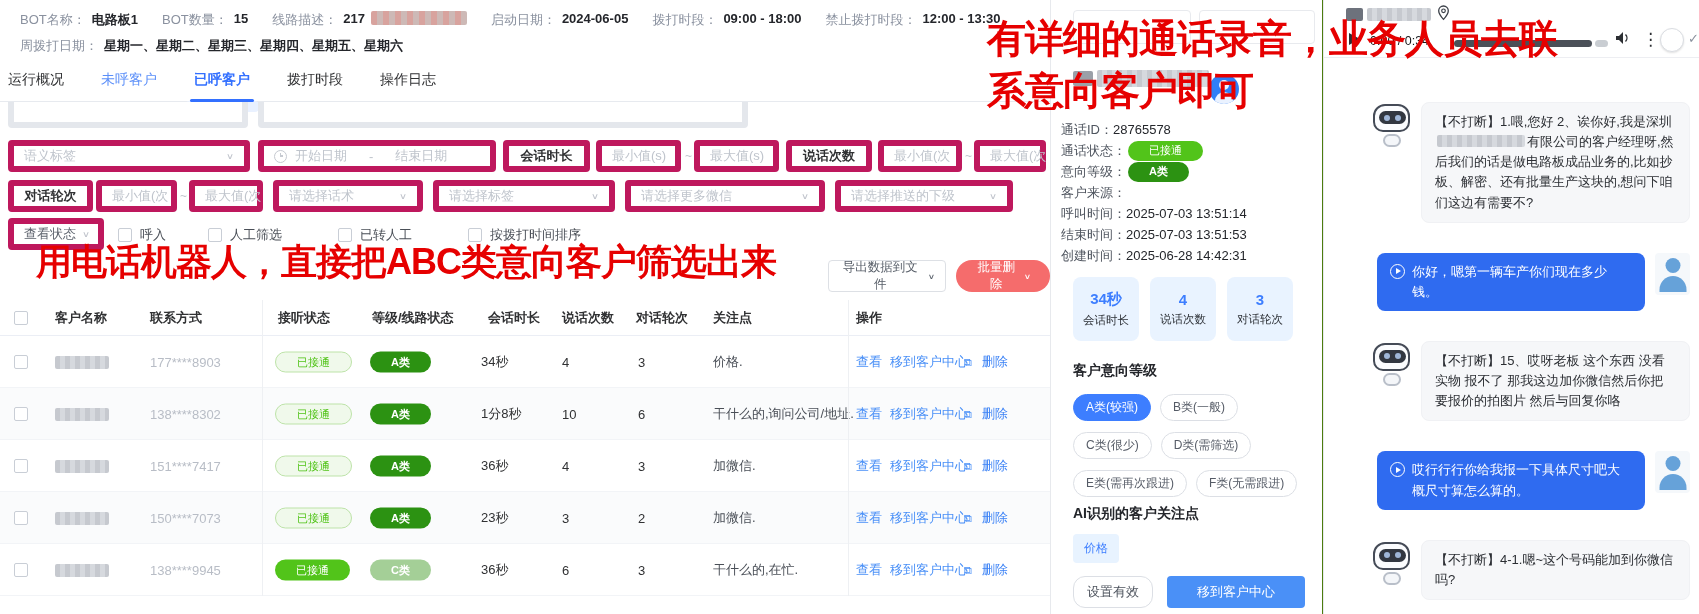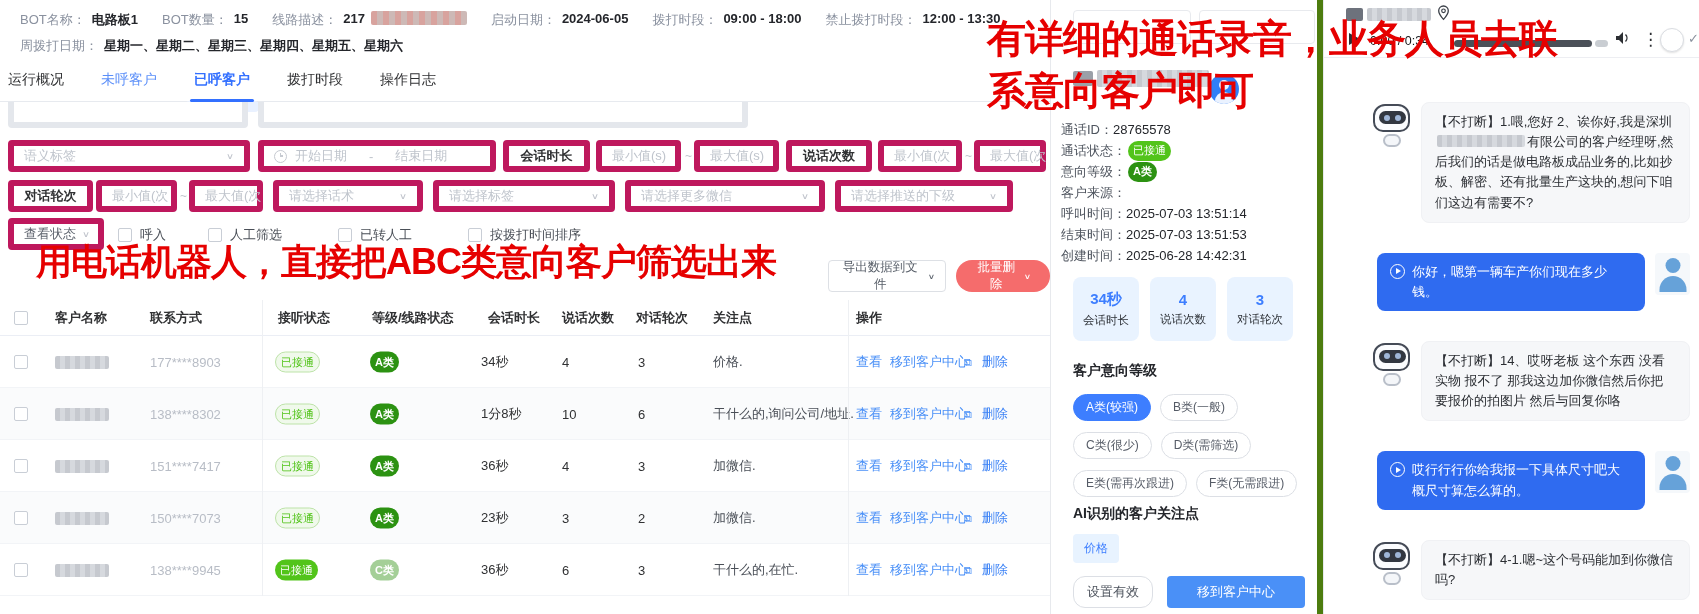--- a/index.html
+++ b/index.html
@@ -51,34 +51,34 @@
   .hc0{left:55px}.hc1{left:150px}.hc2{left:278px}.hc3{left:372px}.hc4{left:488px}.hc5{left:562px}.hc6{left:636px}.hc7{left:713px}.hc8{left:856px}
   .cbh{position:absolute;left:14px;top:50%;transform:translateY(-50%)}
   #tbody{position:absolute;left:0;top:336px;width:1050px}
   .trow{position:relative;height:52px;border-bottom:1px solid #f2f4f7;background:#fff}
   .trow.alt{background:#fafbfc}
   .cb{position:absolute;left:14px;top:50%;transform:translateY(-50%);width:14px;height:14px;border:1px solid #c9ced6;border-radius:2px;background:#fff;cursor:pointer}
   .nameblur{position:absolute;left:55px;top:20px;width:54px;height:13px}
   .cell{position:absolute;top:50%;transform:translateY(-50%);font-size:13px;color:#303133;white-space:nowrap}
   .c-phone{left:150px;color:#b8bdc6}
   .c-dur{left:481px}.c-talk{left:562px}.c-round{left:638px}.c-focus{left:713px;color:#4a4f57}
-  .badge{position:absolute;top:50%;transform:translateY(-50%);display:inline-flex;align-items:center;justify-content:center;font-size:11px;height:21px;padding:0 5px;border-radius:11px;white-space:nowrap}
+  .badge{position:absolute;top:50%;transform:translateY(-50%);display:inline-flex;align-items:center;justify-content:center;font-size:11px;height:21px;padding:0 21px;border-radius:11px;white-space:nowrap}
   .c-status{left:275px}.c-grade{left:370px}
   .b-light{background:#f0f9eb;border:1px solid #bde3a8;color:#52c41a}
   .b-solid{background:#52c41a;color:#fff}
   .g-dark{background:#2c9212;color:#fff;font-weight:700}
   .g-pale{background:#a4cf97;color:#fff;font-weight:700}
   .lnk{position:absolute;top:50%;transform:translateY(-50%);font-size:13px;color:#4a90f7;text-decoration:none;cursor:pointer;white-space:nowrap}
   .lnk.del{color:#3b82f6}
   .c-view{left:856px}.c-move{left:890px}.c-del{left:982px}
   .cpy{position:absolute;left:964px;top:50%;transform:translateY(-50%);font-size:11px;color:#4a90f7;cursor:pointer}
   .vline{position:absolute;top:300px;height:296px;width:1px;background:#eef0f3}
 
   
-  .mid{position:absolute;left:1050px;top:0;width:273px;height:614px;background:#fff;border-left:1px solid #e7e9ed;border-right:6px solid #4d7c0f}
+  .mid{position:absolute;left:1050px;top:0;width:273px;height:614px;background:#fff;border-left:1px solid #e7e9ed;border-right:1px solid #4d7c0f}
   .ghostbtn{position:absolute;top:10px;width:118px;height:34px;border:1px solid #e8eaee;border-radius:4px;background:#fff;cursor:pointer}
   .gb1{left:22px}.gb2{left:148px;width:116px}
   .mstub{position:absolute;left:22px;top:71px;width:20px;height:15px;background:#8a8f99;border-radius:2px;opacity:.85}
   .mblur{position:absolute;left:46px;top:70px;width:112px;height:17px}
   .mavatar{position:absolute;left:158px;top:74px;width:30px;height:30px;border-radius:50%;background:#2f7ff7;overflow:hidden}
   .mavatar::before{content:'';position:absolute;left:50%;top:6px;transform:translateX(-50%);width:10px;height:10px;border-radius:50%;background:#fff;opacity:.9}
   .mavatar::after{content:'';position:absolute;left:50%;top:18px;transform:translateX(-50%);width:18px;height:12px;border-radius:9px 9px 0 0;background:#fff;opacity:.9}
   #dfields{position:absolute;left:10px;top:119px;width:260px}
   .drow{height:21px;display:flex;align-items:center;font-size:13px;white-space:nowrap}
   .dlab{color:#4e545e;flex:none}
@@ -485,21 +485,21 @@
         </div>
         <div class="crow bot">
           <div class="bav">
             <div class="bhead"></div>
             <div class="beyes">
               <span class="beye"></span>
               <span class="beye"></span>
             </div>
             <div class="bchin"></div>
           </div>
-          <div class="bub bot-bub">【不打断】14、哎呀老板 这个东西 没看实物 报不了 那我这边加你微信然后你把要报价的拍图片 然后与回复你咯</div>
+          <div class="bub bot-bub">【不打断】15、哎呀老板 这个东西 没看实物 报不了 那我这边加你微信然后你把要报价的拍图片 然后与回复你咯</div>
         </div>
         <div class="crow user">
           <div class="bub usr-bub">
             <span class="pic">
               <span class="ptri"></span>
             </span>
             <span>哎行行行你给我报一下具体尺寸吧大概尺寸算怎么算的。</span>
           </div>
           <div class="uav">
             <span class="uhead"></span>

